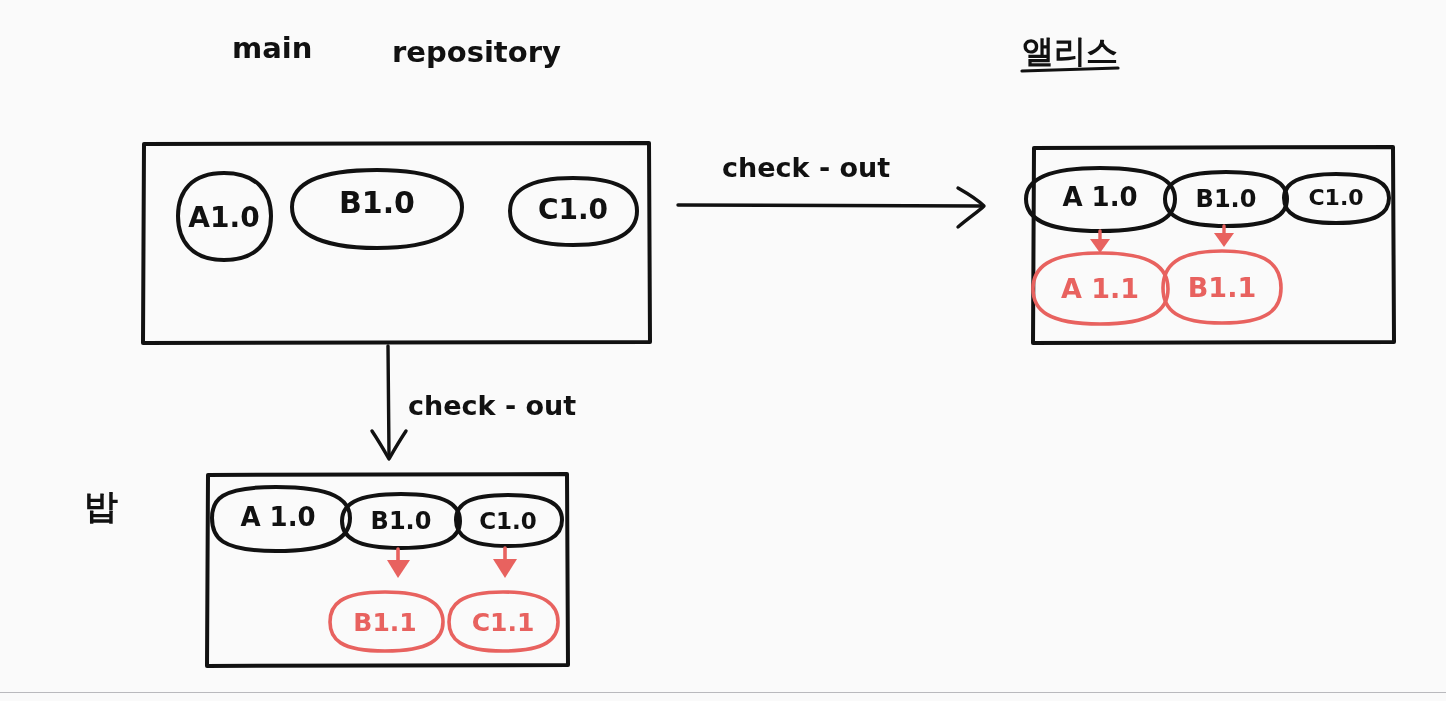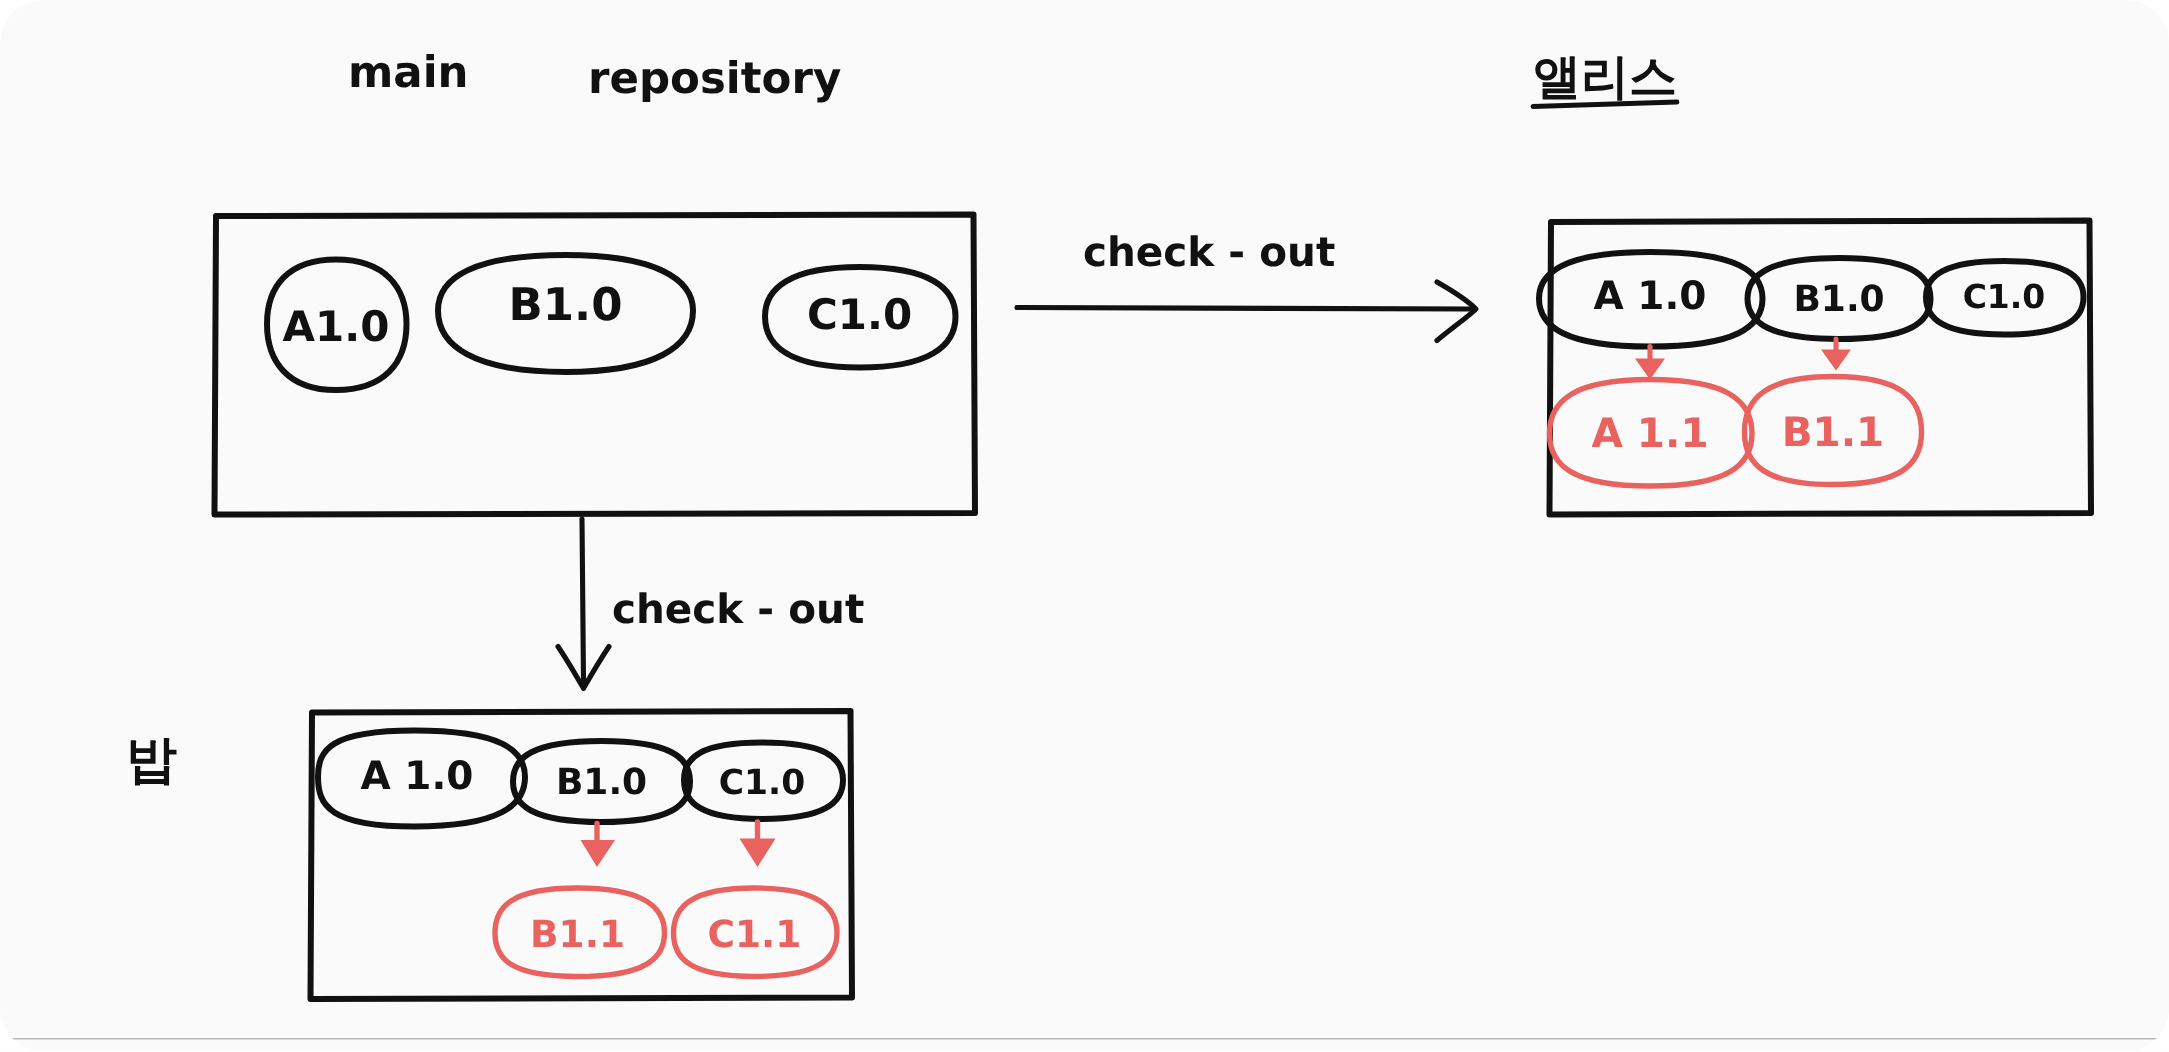--- a/index.html
+++ b/index.html
@@ -7,21 +7,20 @@
     padding: 0;
     background: #ffffff;
   }
   #canvas {
     position: relative;
     width: 1446px;
     height: 701px;
     background: #fafafa;
     overflow: hidden;
     font-family: "DejaVu Sans", sans-serif;
-    border-radius: 29px;
   }
   #canvas svg.layer {
     position: absolute;
     top: 0;
     left: 0;
     width: 1446px;
     height: 701px;
   }
   .hand-text {
     font-family: "DejaVu Sans", sans-serif;

